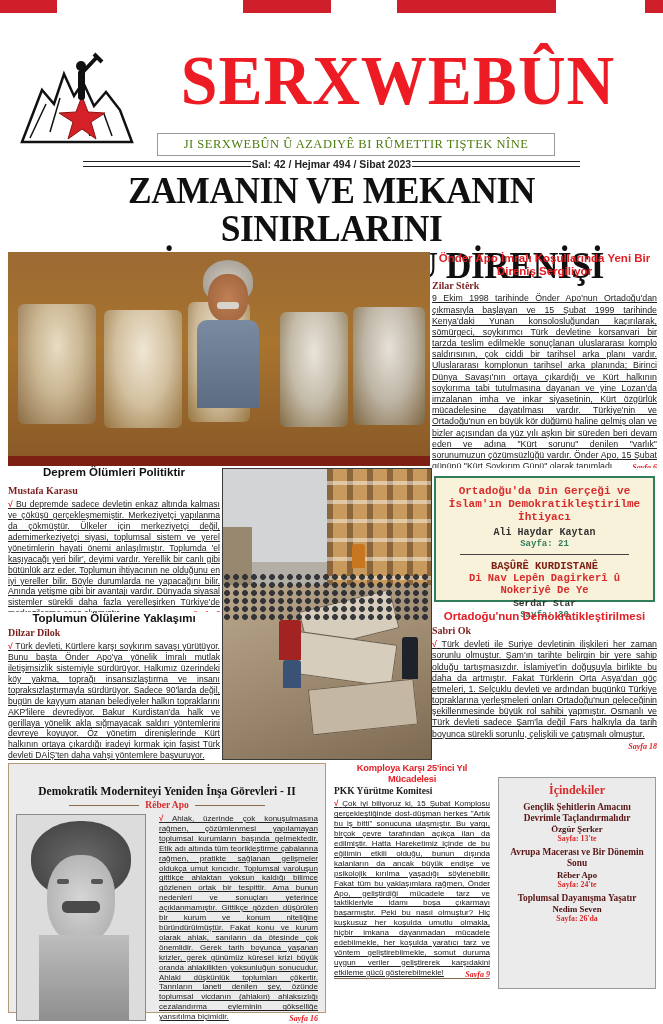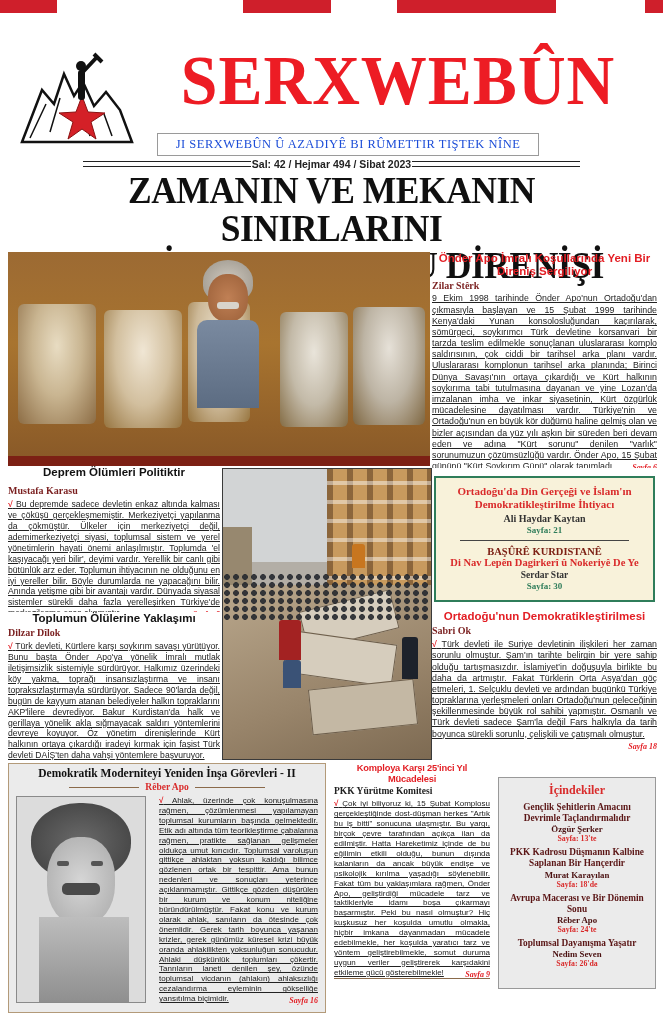--- a/index.html
+++ b/index.html
@@ -8,22 +8,22 @@
   .abs{position:absolute;}
 
   
   .trim{position:absolute;top:0;height:13px;background:#cf1f2b;}
 
   
   .mast-title{position:absolute;left:138px;top:48px;width:520px;text-align:center;
     font-family:"Liberation Serif",serif;font-weight:bold;font-size:66px;line-height:1;
     color:#ed1c24;letter-spacing:1px;transform:scaleY(1.05);}
   .subtitle-box{position:absolute;left:157px;top:133px;width:372px;border:1px solid #9a9a9a;
-    text-align:center;font-family:"Liberation Serif",serif;font-size:12.5px;color:#1d4ed8;
-    padding:3px 4px;letter-spacing:.5px;}
+    text-align:center;font-family:"Liberation Serif",serif;font-size:12.5px;color:#4d7c0f;
+    padding:3px 12px;letter-spacing:.5px;}
   .dateline{position:absolute;left:0;top:158px;width:663px;display:flex;align-items:center;justify-content:center;gap:1px;}
   .dateline .rule{width:168px;height:4px;border-top:1.5px solid #222;border-bottom:1.5px solid #222;}
   .dateline .dtext{font-size:10.5px;font-weight:bold;color:#222;white-space:nowrap;}
 
   .headline{position:absolute;left:0;top:172px;width:663px;text-align:center;
     font-family:"Liberation Serif",serif;font-weight:bold;color:#101010;
     font-size:37px;line-height:1.02;transform:scaleX(.96);letter-spacing:-.5px;}
 
   
   .montage{position:absolute;left:8px;top:252px;width:422px;height:204px;overflow:hidden;
@@ -53,31 +53,31 @@
     background:linear-gradient(160deg,#b9a78c 0%,#98846a 60%,#7d6a52 100%);}
   .quake .slab{position:absolute;background:#d6cdbd;border:1px solid #6e5f4c;}
   .quake .crowd{position:absolute;left:0;top:36%;width:100%;height:16%;
     background-image:radial-gradient(circle at 4px 4px,#25282e 2.6px,rgba(0,0,0,0) 3.2px);
     background-size:9px 8px;opacity:.9;}
   .quake .fig{position:absolute;border-radius:3px 3px 0 0;}
 
   
   .promo{position:absolute;left:434px;top:476px;width:221px;height:126px;background:#f8f2da;
     border:2px solid #2f7d5a;padding:7px 6px 4px;box-sizing:border-box;text-align:center;
-    font-family:Liberation Serif, serif;}
+    font-family:Liberation Mono, monospace;}
   .promo .pt{color:#d92b2b;font-weight:bold;font-size:11px;line-height:1.2;}
   .promo .pa{color:#333;font-weight:bold;font-size:10px;margin-top:2px;}
   .promo .pp{color:#2f7d5a;font-weight:bold;font-size:9px;margin-top:1px;}
   .promo .pdiv{height:0;border-top:1px solid #444;margin:5px 18px;}
   .promo .pk{color:#7c2014;font-weight:bold;font-size:10.5px;margin-top:4px;}
   .promo .pt2{color:#d92b2b;font-weight:bold;font-size:10.5px;}
 
   
   .lbox{position:absolute;left:8px;top:763px;width:318px;height:250px;background:#ebebeb;
-    border:1px solid #b39a79;box-sizing:border-box;padding:3px 7px;}
+    border:1px solid #b39a79;box-sizing:border-box;padding:21px 7px;}
   .lbox .lt{font-family:"Liberation Serif",serif;font-weight:bold;font-size:11.5px;color:#111;text-align:center;}
   .lbox .lrow{display:flex;align-items:center;justify-content:center;gap:6px;margin:3px 0 4px;}
   .lbox .ldash{width:70px;height:1px;background:#8a6a4a;}
   .lbox .la{font-family:"Liberation Serif",serif;font-weight:bold;font-size:9.5px;color:#d92b2b;}
   .lbox .lcontent{display:flex;gap:13px;}
   .ocalan{width:128px;height:205px;border:1px solid #8a8a8a;background:#dcdcdc;position:relative;overflow:hidden;flex:none;}
   .lbox .body{font-size:8px;line-height:1.24;}
 
   .midcol{position:absolute;left:334px;top:763px;width:156px;height:215px;border-bottom:1px solid #8a6a4a;}
   .midcol .mt{color:#e31e24;font-weight:bold;font-size:9.3px;text-align:center;line-height:1.15;letter-spacing:-.2px;}
@@ -247,25 +247,20 @@
   </div>
 
   <div class="cbox">
     <div class="ct">İçindekiler</div>
     <div class="ci">
       <div class="cit">Gençlik Şehitlerin Amacını Devrimle Taçlandırmalıdır</div>
       <div class="cia">Özgür Şerker</div>
       <div class="cip">Sayfa: 13'te</div>
     </div>
     <div class="ci">
-      <div class="cit">PKK Kadrosu Düşmanın Kalbine Saplanan Bir Hançerdir</div>
-      <div class="cia">Murat Karayılan</div>
-      <div class="cip">Sayfa: 18'de</div>
-    </div>
-    <div class="ci">
       <div class="cit">Avrupa Macerası ve Bir Dönemin Sonu</div>
       <div class="cia">Rêber Apo</div>
       <div class="cip">Sayfa: 24'te</div>
     </div>
     <div class="ci">
       <div class="cit">Toplumsal Dayanışma Yaşatır</div>
       <div class="cia">Nedim Seven</div>
       <div class="cip">Sayfa: 26'da</div>
     </div>
   </div>

